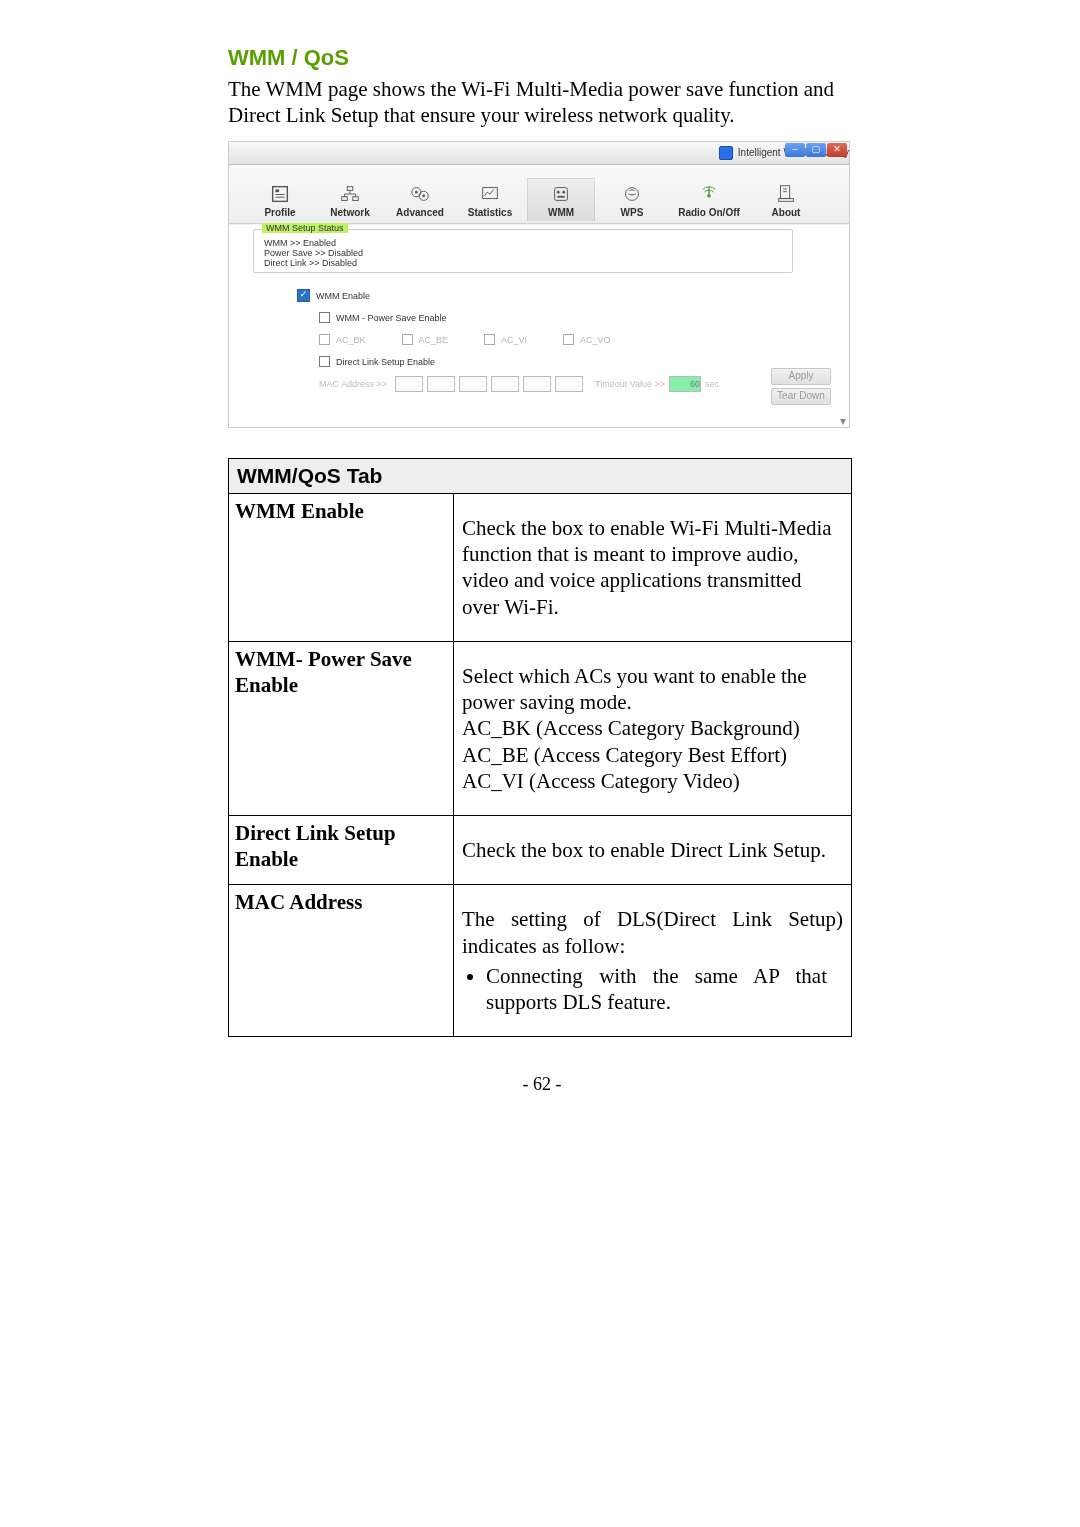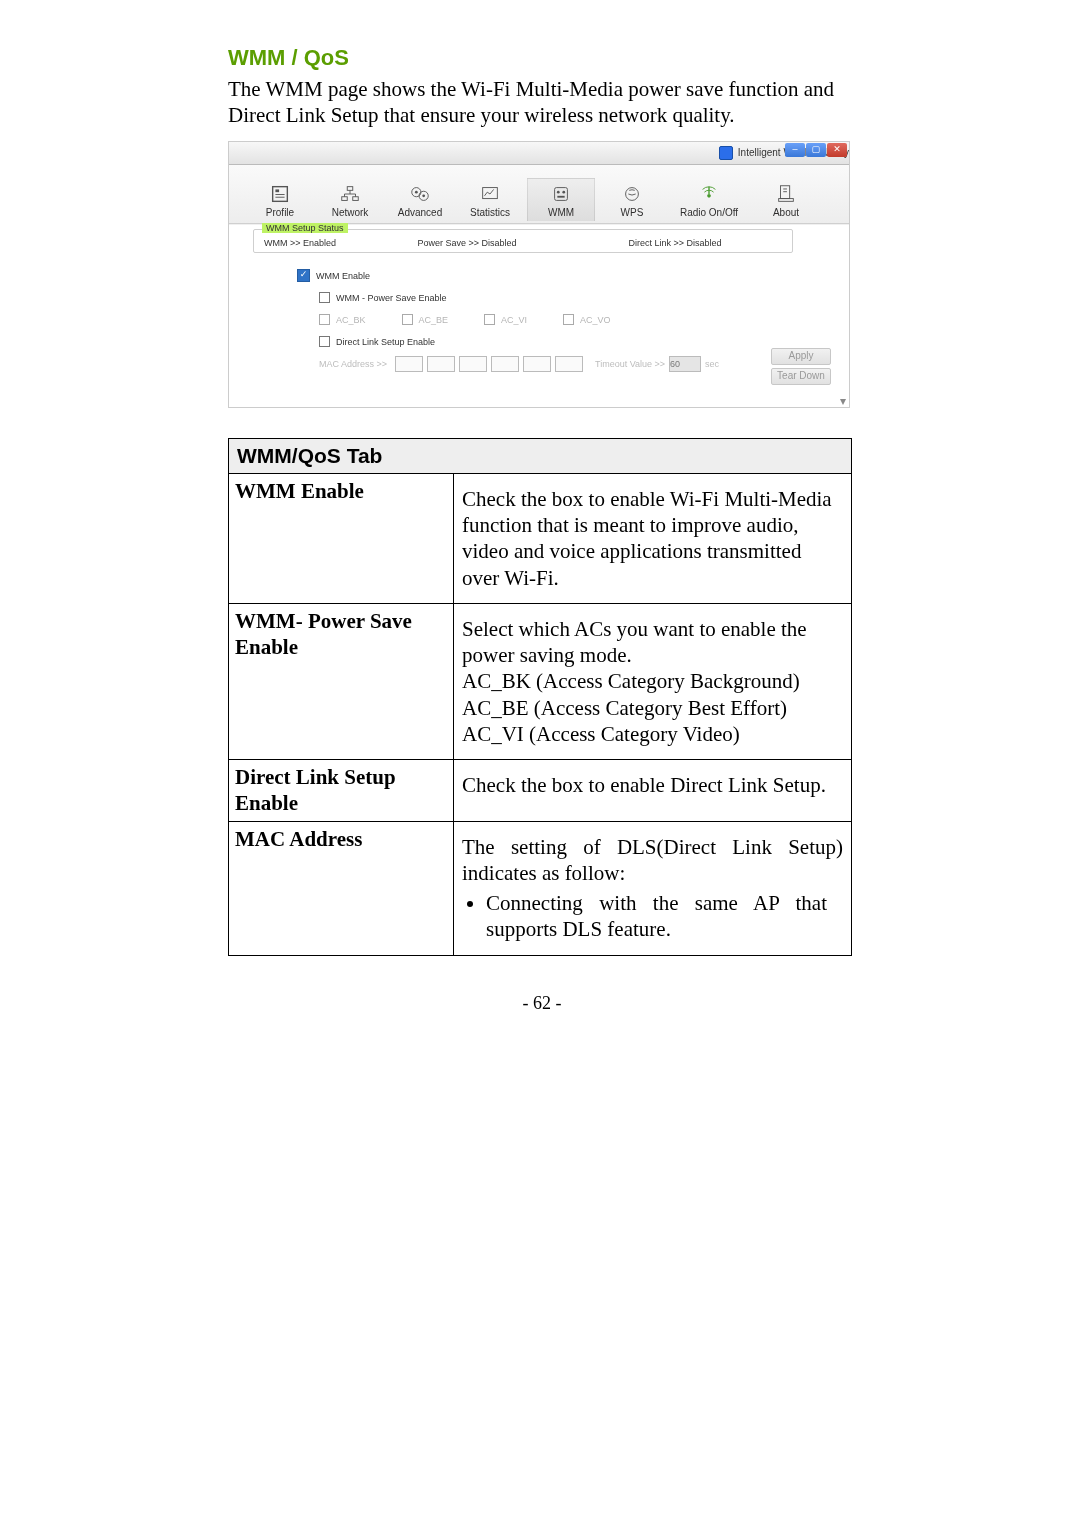--- a/index.html
+++ b/index.html
@@ -82,20 +82,21 @@
   .win-close { background: linear-gradient(#e06a5e,#c23b2b); }
 
   .toolbar {
     height: 52px;
     background: linear-gradient(#fafafa,#ededed);
     border-bottom: 1px solid #cfcfcf;
     display: flex;
     align-items: flex-end;
     padding: 4px 6px 2px 18px;
     gap: 4px;
+    font-weight: bold;
   }
   .tool {
     width: 66px;
     text-align: center;
     font-size: 10px;
     color: #302f2f;
     padding-bottom: 3px;
   }
   .tool.sel {
     background: linear-gradient(#eeeeee,#dddddd);
@@ -129,20 +130,21 @@
     top: -7px; left: 8px;
     background: #bef264;
     padding: 0 4px;
     font-size: 9px;
     color: #333;
   }
   .status-row {
     display: flex;
     font-size: 9px;
     color: #333;
+    flex-direction: column;
   }
   .status-cell { width: 160px; }
   .status-cell.wide { width: 220px; }
 
   .config {
     font-size: 9px;
     padding: 6px 10px 30px 68px;
     background: #fff;
     position: relative;
   }
@@ -180,21 +182,21 @@
 
   .mac-row { display:flex; align-items:center; padding-left:22px; color:#999; gap:4px; }
   .mac-label { color:#bdbdbd; margin-right:4px; }
   .mac-box {
     width:26px; height:14px;
     border:1px solid #bbb;
     background:#fafafa;
   }
 
   .timeout { color:#bdbdbd; margin-left:8px; }
-  .timeout-box { border:1px solid #bbb; background:#e5e5e5; width:30px; height:14px; display:inline-flex; align-items:center; justify-content:flex-start; color:#7a7a7a; font-size:9px; }
+  .timeout-box { border:1px solid #bbb; background:#86efac; width:30px; height:14px; display:inline-flex; align-items:center; justify-content:flex-end; color:#7a7a7a; font-size:9px; }
 
   .btns {
     position: absolute;
     right: 18px;
     bottom: 22px;
     display: flex;
     flex-direction: column;
     gap: 3px;
   }
   .flatbtn {
@@ -239,21 +241,21 @@
   .def-k {
     width: 225px;
     border-right: 1px solid #000;
     padding: 4px 6px;
     font-weight: bold;
     font-family: "Times New Roman", Times, serif;
     box-sizing: border-box;
   }
   .def-v {
     flex: 1;
-    padding: 12px 8px;
+    padding: 21px 8px;
     box-sizing: border-box;
   }
   .def-v ul {
     margin: 4px 16px 0 0;
     padding-left: 24px;
     list-style: disc;
   }
 
   .page-num {
     text-align: center;

